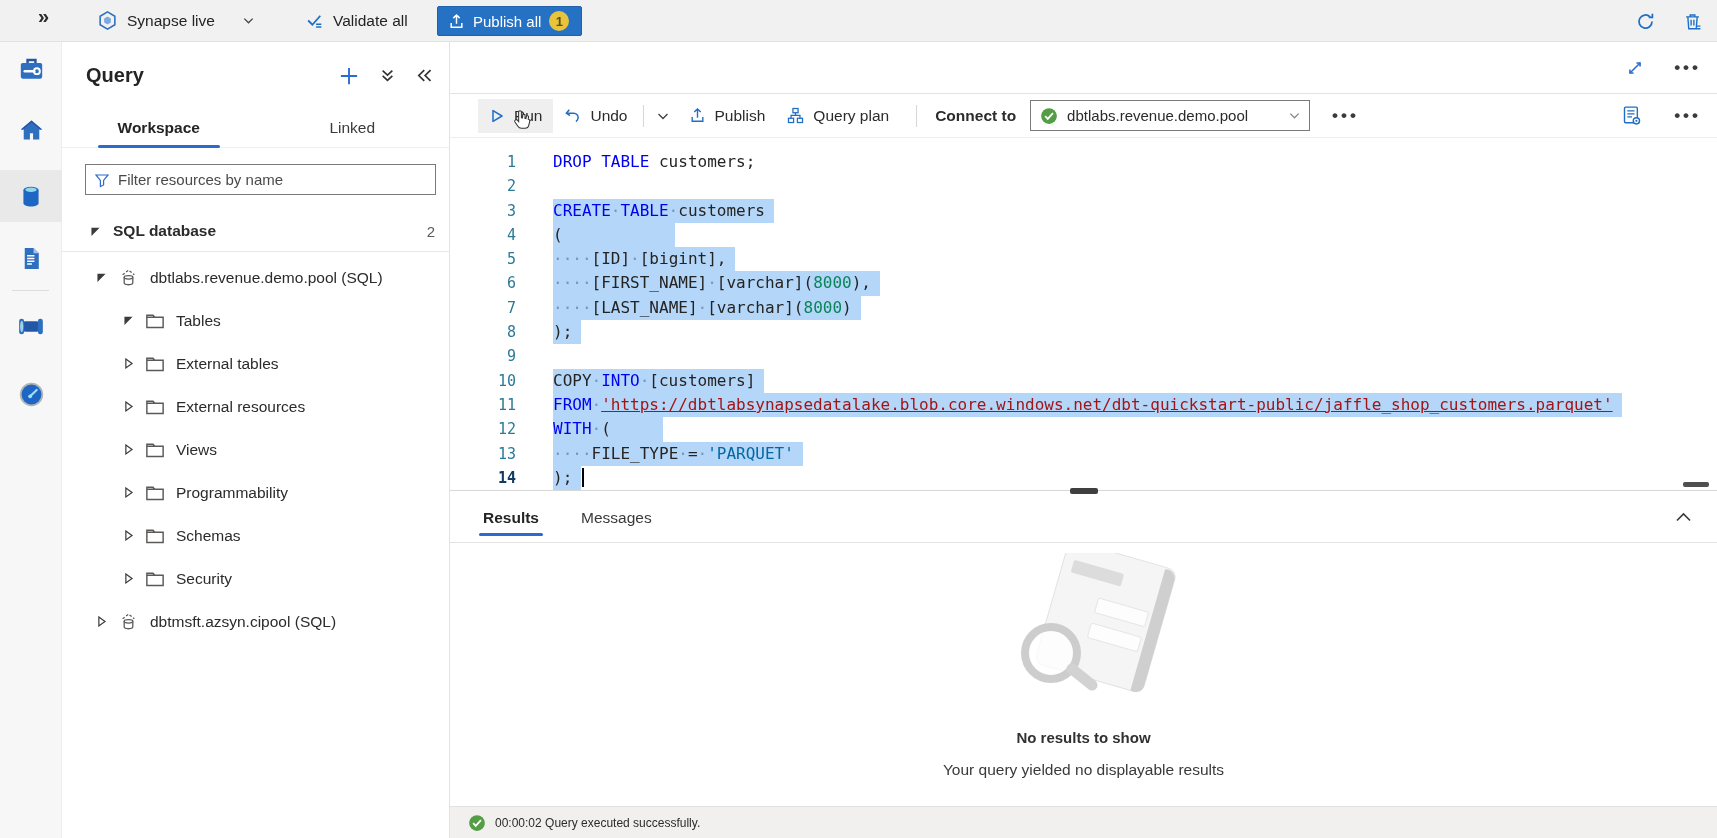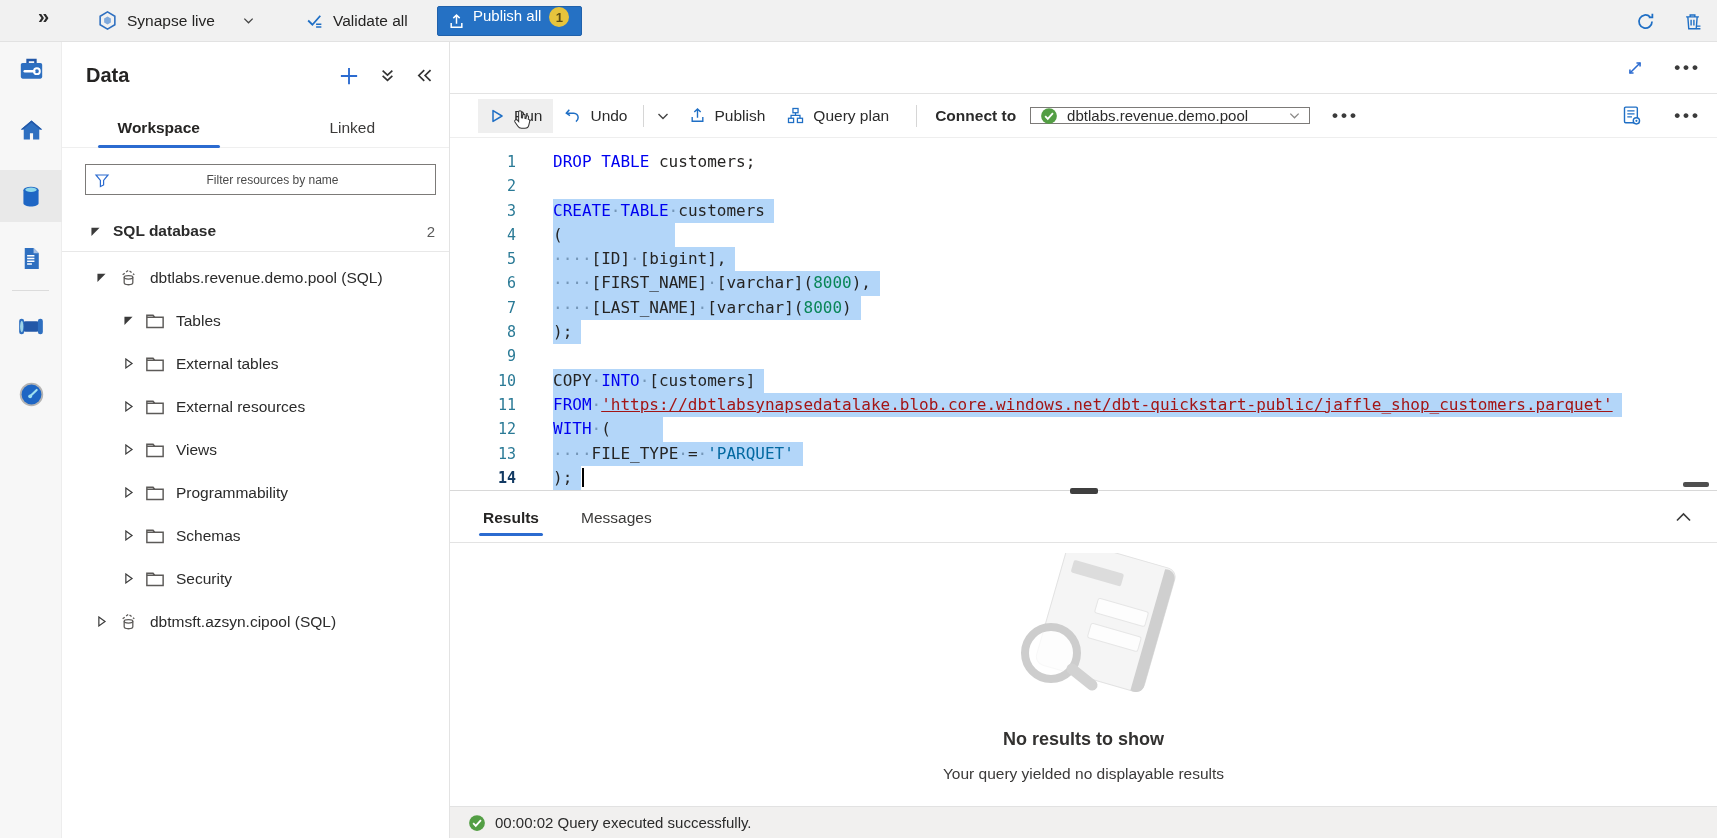--- a/index.html
+++ b/index.html
@@ -8,21 +8,21 @@
 
   
   .topbar { position:absolute; left:0; top:0; width:1717px; height:42px;
     background:#f1f1f1; border-bottom:1px solid #e2e2e2; display:flex; align-items:center; }
   .dblchev { position:absolute; left:38px; top:5px; font-size:20px; font-weight:700; color:#2b2b2b; cursor:pointer; }
   .tb-item { display:flex; align-items:center; gap:9px; font-size:15.5px; color:#252423; cursor:pointer; }
   .mode { position:absolute; left:97px; }
   .validate { position:absolute; left:305px; }
   .publish-btn { position:absolute; left:437px; top:6px; height:30px; padding:0 12px 0 10px;
     background:#2571c4; border:1px solid #2061ab; border-radius:2px; color:#fff;
-    display:flex; gap:8px; font-size:15px; font-family:inherit; cursor:pointer; }
+    display:flex; align-items:center; gap:8px; font-size:15px; font-family:inherit; cursor:pointer; }
   .publish-btn .badge { width:20px; height:20px; border-radius:50%; background:#e7c43c; color:#5d4d13;
     font-size:13px; font-weight:700; display:flex; align-items:center; justify-content:center; }
   .tb-right { position:absolute; right:14px; top:0; height:42px; display:flex; align-items:center; gap:26px; }
 
   .icon { display:inline-flex; align-items:center; justify-content:center; }
   .icon svg { display:block; }
 
   
   .rail { position:absolute; left:0; top:42px; width:62px; bottom:0; background:#f7f7f7; border-right:1px solid #ededed; }
   .rail-item { position:absolute; left:0; width:62px; height:52px; display:flex; align-items:center; justify-content:center; cursor:pointer; }
@@ -40,21 +40,21 @@
   .panel-head { display:flex; align-items:center; padding:22px 16px 0 24px; }
   .panel-title { font-size:20px; font-weight:700; color:#252423; flex:1; }
   .panel-head .icon { margin-left:20px; cursor:pointer; }
   .panel-tabs { display:flex; margin-top:24px; border-bottom:1px solid #efefef; }
   .ptab { width:50%; text-align:center; font-size:15.5px; color:#3b3a39; padding:8px 0 10px; position:relative; cursor:pointer; }
   .ptab.active { font-weight:700; color:#252423; }
   .ptab.active::after { content:""; position:absolute; left:50%; transform:translateX(-50%);
     bottom:-1px; width:122px; height:3px; background:#2b6bd0; border-radius:2px; }
   .filter { margin:16px 13px 0 23px; height:31px; border:1px solid #7c7a78; background:#fff;
     display:flex; align-items:center; padding:0 8px; gap:8px; }
-  .filter input { border:0; outline:0; flex:1; font-size:12px; font-family:inherit; color:#252423; background:transparent;text-align:center; }
+  .filter input { border:0; outline:0; flex:1; font-size:15px; font-family:inherit; color:#252423; background:transparent; }
   .filter input::placeholder { color:#4a4a4a; }
 
   .tree { margin-top:18px; font-size:15.5px; color:#2b2b2b; }
   .tree-root { display:flex; align-items:center; height:36px; padding:0 14px 0 28px; gap:12px; cursor:pointer; }
   .tree-root .lbl { font-weight:600; flex:1; }
   .tree-root .cnt { color:#5a5a5a; font-size:15px; }
   .tree-sep { height:1px; background:#e8e8e8; margin:2px 0 4px 0; }
   .tree-row { display:flex; align-items:center; height:43px; gap:11px; cursor:pointer; }
   .tree-row.lvl1 { padding-left:33px; }
   .tree-row.lvl2 { padding-left:60px; }
@@ -69,21 +69,21 @@
   .doc-tab .t { font-size:15.5px; font-weight:700; color:#252423; flex:1; }
   .dirty-dot { width:9px; height:9px; border-radius:50%; background:#1b1b1b; margin-right:6px; }
   .tabrow-right { position:absolute; right:16px; top:0; height:52px; display:flex; align-items:center; gap:30px; }
 
   .toolbar { position:absolute; left:0; top:52px; right:0; height:44px; display:flex; align-items:center;
     border-bottom:1px solid #eeeeee; font-size:15.5px; color:#2b2b2b; }
   .tool { display:flex; align-items:center; gap:9px; padding:0 11px; height:34px; cursor:pointer; white-space:nowrap; }
   .tool.hover { background:#efefef; }
   .tsep { width:1px; height:22px; background:#d6d6d6; margin:0 4px; }
   .connect-lbl { font-weight:700; margin:0 14px 0 14px; }
-  .pool-dd { height:17px; width:280px; border:1px solid #7c7a78; display:flex; align-items:center;
+  .pool-dd { height:31px; width:280px; border:1px solid #7c7a78; display:flex; align-items:center;
     padding:0 8px 0 9px; gap:9px; font-size:15px; cursor:pointer; background:#fff; }
   .pool-dd .t { flex:1; overflow:hidden; white-space:nowrap; }
   .toolbar-right { position:absolute; right:16px; display:flex; align-items:center; gap:32px; }
   .dots { letter-spacing:3px; font-size:17px; color:#3b3b3b; font-weight:700; cursor:pointer; line-height:10px; }
 
   .cursor-hand { position:absolute; left:62px; top:66px; z-index:50; pointer-events:none; }
 
   
   .editor { position:absolute; left:0; top:96px; right:0; height:352px; background:#fff; overflow:hidden;
     font-family:"DejaVu Sans Mono", monospace; font-size:16px; }
@@ -108,25 +108,25 @@
   .splitter .handle { position:absolute; left:620px; top:-3px; width:28px; height:6px; background:#3f3f3f; border-radius:2px; }
 
   .rtabs { position:absolute; left:0; top:452px; right:0; height:49px; border-bottom:1px solid #e3e3e3;
     display:flex; align-items:center; padding-left:33px; gap:42px; font-size:15.5px; }
   .rtab { position:relative; height:100%; display:flex; align-items:center; cursor:pointer; color:#3b3a39; }
   .rtab.active { font-weight:700; color:#252423; }
   .rtab.active::after { content:""; position:absolute; left:-4px; right:-4px; bottom:6px; height:3px; background:#2b6bd0; border-radius:2px; }
   .collapse-up { position:absolute; right:24px; top:14px; cursor:pointer; }
 
   .rbody { position:absolute; left:0; top:501px; right:0; height:263px; display:flex; flex-direction:column; align-items:center; background:#fff; }
-  .empty-title { margin-top:26px; font-size:18px; font-weight:700; color:#323130; }
+  .empty-title { margin-top:26px; font-size:15px; font-weight:700; color:#323130; }
   .empty-sub { margin-top:15px; font-size:15.5px; color:#3b3a39; }
 
   .statusbar { position:absolute; left:0; bottom:0; right:0; height:32px; background:#f1f0ef; border-top:1px solid #e2e2e2;
-    display:flex; align-items:center; padding-left:18px; gap:9px; font-size:15px; color:#2b2b2b; }
+    display:flex; align-items:center; padding-left:18px; gap:9px; font-size:12px; color:#2b2b2b; }
 </style>
 </head>
 <body>
 
 <div class="topbar">
   <span class="dblchev">»</span>
 
   <div class="tb-item mode">
     <span class="icon">
       <svg width="21" height="21" viewBox="0 0 20 20">
@@ -234,21 +234,21 @@
           <path d="M8.5 6V3.4h7V6" fill="none" stroke="#2358a8" stroke-width="2.2"></path>
           <path d="M6 13.4h8.4" stroke="#fff" stroke-width="2.2" stroke-linecap="round"></path>
           <circle cx="16.8" cy="13.4" r="2.6" fill="none" stroke="#fff" stroke-width="1.7"></circle>
         </svg>
       </span>
     </div>
   </div>
 
 <div class="sidebar">
   <div class="panel-head">
-    <span class="panel-title">Data</span>
+    <span class="panel-title">Query</span>
     <span class="icon">
       <svg width="20" height="20" viewBox="0 0 16 16">
           <path d="M8 1.5v13M1.5 8h13" stroke="#2b6bd0" stroke-width="1.5"></path>
         </svg>
     </span>
     <span class="icon">
       <svg width="17" height="17" viewBox="0 0 14 14">
           <path d="M3 3 7 6.6 11 3M3 7.4 7 11l4-3.6" stroke="#333" fill="none" stroke-width="1.4"></path>
         </svg>
     </span>

